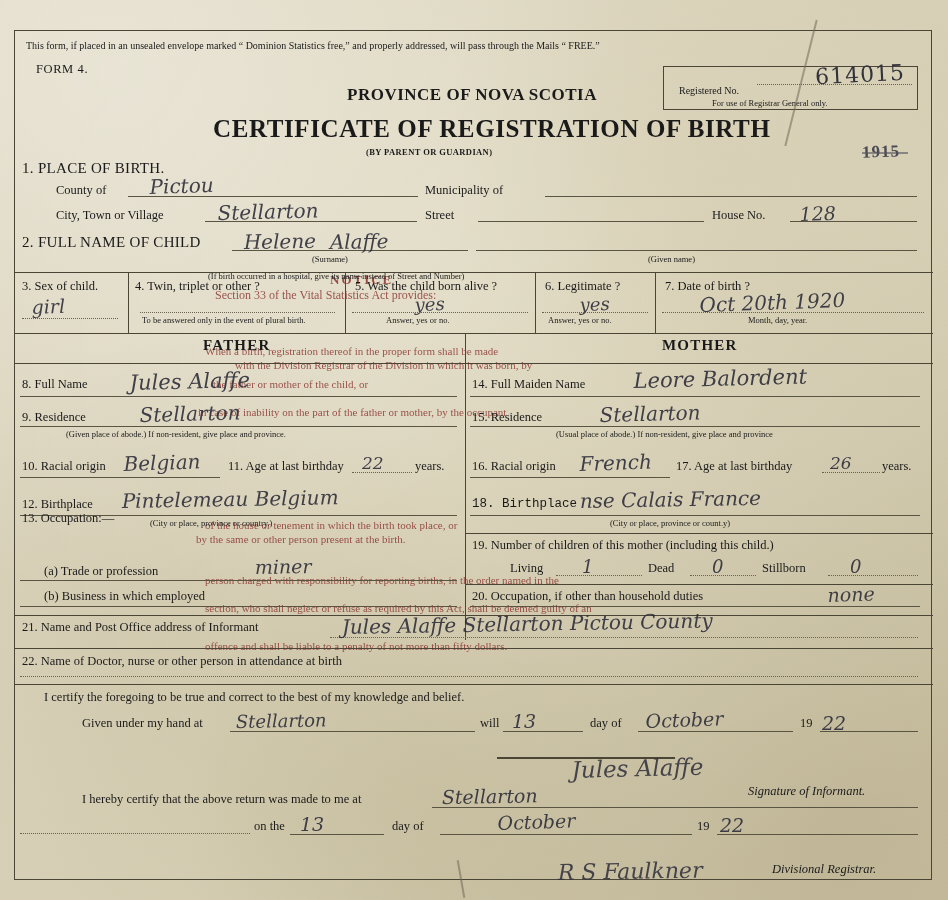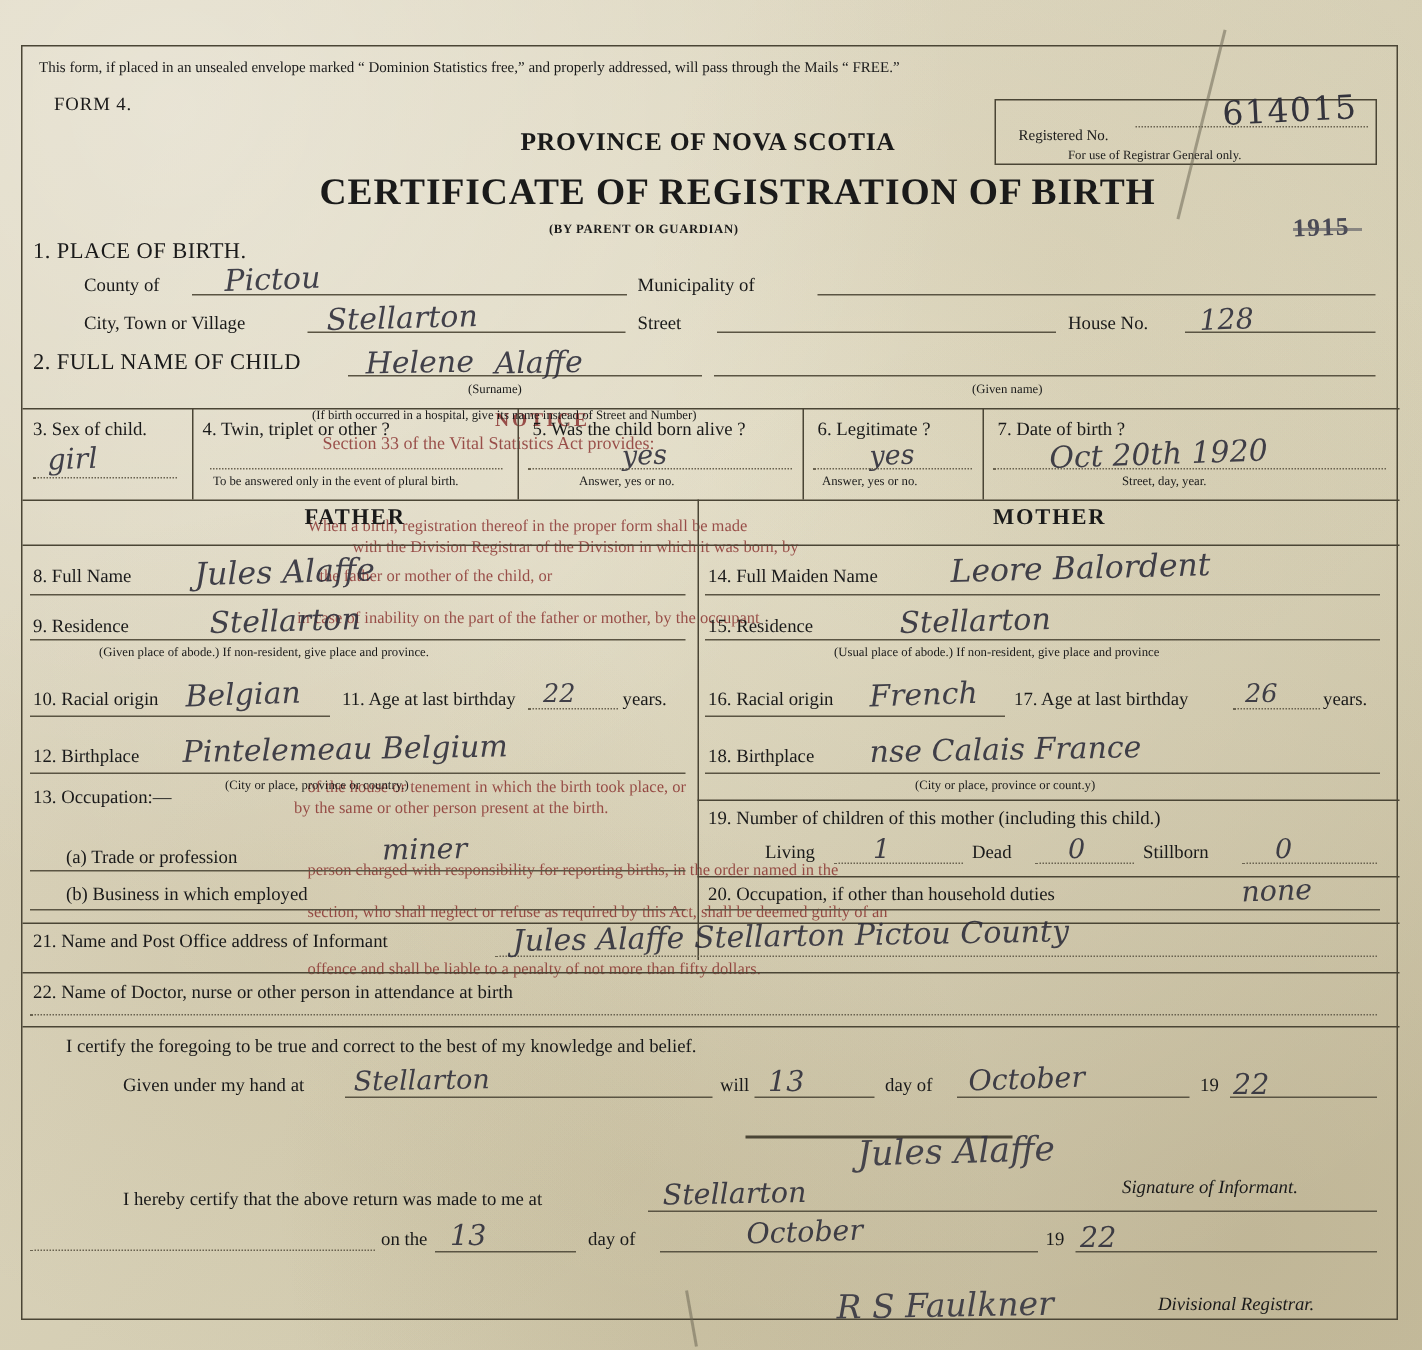--- a/index.html
+++ b/index.html
@@ -198,21 +198,21 @@
 <div class="t tiny" style="left:386px; top:315px;">Answer, yes or no.</div>
 
 <div class="t med" style="left:545px; top:279px;">6. Legitimate ?</div>
 <div class="hw" style="left:580px; top:294px; font-size:18px; transform:rotate(-2deg);">yes</div>
 <div class="dotline" style="left:542px; top:312px; width:106px;"></div>
 <div class="t tiny" style="left:548px; top:315px;">Answer, yes or no.</div>
 
 <div class="t med" style="left:665px; top:279px;text-align:center;">7. Date of birth ?</div>
 <div class="hw" style="left:700px; top:293px; font-size:20px; transform:rotate(-2deg);">Oct 20th 1920</div>
 <div class="dotline" style="left:662px; top:312px; width:262px;"></div>
-<div class="t tiny" style="left:748px; top:315px;">Street, day, year.</div>
+<div class="t tiny" style="left:748px; top:315px;">Month, day, year.</div>
 
 <div class="ln hl" style="left:15px; top:363px; width:918px;"></div>
 <div class="ln vl" style="left:465px; top:333px; height:307px;"></div>
 <div class="t lg bold sc" style="left:203px; top:337px; letter-spacing:1.2px;">FATHER</div>
 <div class="t lg bold sc" style="left:662px; top:337px; letter-spacing:1.2px;">MOTHER</div>
 
 <div class="t med" style="left:22px; top:377px;">8. Full Name</div>
 <div class="solidline" style="left:20px; top:396px; width:437px;"></div>
 <div class="hw" style="left:130px; top:371px; font-size:21px; transform:rotate(-1.5deg);">Jules Alaffe</div>
 
@@ -228,21 +228,21 @@
 <div class="t med" style="left:228px; top:459px;">11. Age at last birthday</div>
 <div class="dotline" style="left:352px; top:472px; width:60px;"></div>
 <div class="hw" style="left:362px; top:453px; font-size:17px;">22</div>
 <div class="t med" style="left:415px; top:459px;">years.</div>
 
 <div class="t med" style="left:22px; top:497px;">12. Birthplace</div>
 <div class="solidline" style="left:20px; top:515px; width:437px;"></div>
 <div class="hw" style="left:122px; top:489px; font-size:20px; transform:rotate(-1deg);">Pintelemeau Belgium</div>
 <div class="t tiny" style="left:150px; top:518px;">(City or place, province or country.)</div>
 
-<div class="t med" style="left:22px; top:524px;">13. Occupation:—</div>
+<div class="t med" style="left:22px; top:511px;">13. Occupation:—</div>
 <div class="t med" style="left:44px; top:564px;">(a) Trade or profession</div>
 <div class="solidline" style="left:20px; top:580px; width:437px;"></div>
 <div class="hw" style="left:255px; top:556px; font-size:19px; transform:rotate(-1deg);">miner</div>
 
 <div class="t med" style="left:44px; top:589px;">(b) Business in which employed</div>
 <div class="solidline" style="left:20px; top:606px; width:437px;"></div>
 <div class="hw" style="left:255px; top:584px; font-size:19px;"></div>
 
 <div class="t med" style="left:472px; top:377px;">14. Full Maiden Name</div>
 <div class="solidline" style="left:470px; top:396px; width:450px;"></div>
@@ -255,21 +255,21 @@
 
 <div class="t med" style="left:472px; top:459px;">16. Racial origin</div>
 <div class="solidline" style="left:470px; top:477px; width:200px;"></div>
 <div class="hw" style="left:580px; top:452px; font-size:20px; transform:rotate(-2deg);">French</div>
 
 <div class="t med" style="left:676px; top:459px;">17. Age at last birthday</div>
 <div class="dotline" style="left:822px; top:472px; width:58px;"></div>
 <div class="hw" style="left:830px; top:453px; font-size:17px;">26</div>
 <div class="t med" style="left:882px; top:459px;">years.</div>
 
-<div class="t med" style="left:472px; top:497px;">18. Birthplace</div>
+<div class="t med" style="left:472px; top:497px;font-family:Liberation Mono, monospace;">18. Birthplace</div>
 <div class="solidline" style="left:470px; top:515px; width:450px;"></div>
 <div class="hw" style="left:580px; top:489px; font-size:20px; transform:rotate(-1deg);">nse Calais France</div>
 <div class="t tiny" style="left:610px; top:518px;">(City or place, province or count.y)</div>
 
 <div class="ln hl" style="left:465px; top:533px; width:468px;"></div>
 <div class="t med" style="left:472px; top:538px;">19. Number of children of this mother (including this child.)</div>
 <div class="t med" style="left:510px; top:561px;">Living</div>
 <div class="dotline" style="left:556px; top:575px; width:86px;"></div>
 <div class="hw" style="left:582px; top:556px; font-size:18px;">1</div>
 <div class="t med" style="left:648px; top:561px;">Dead</div>

